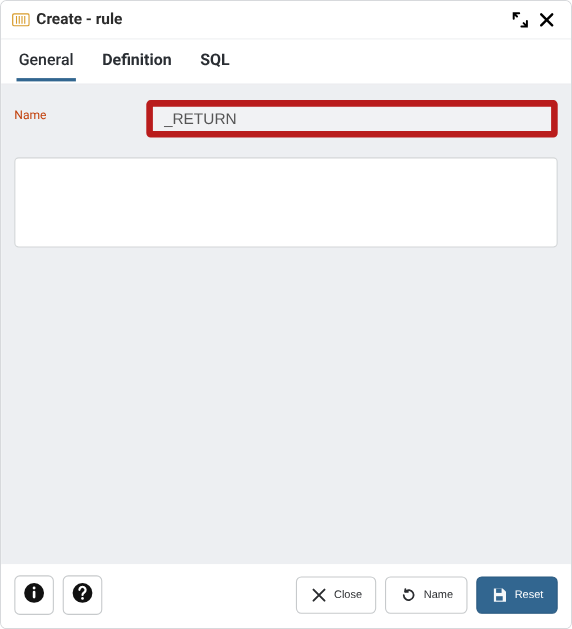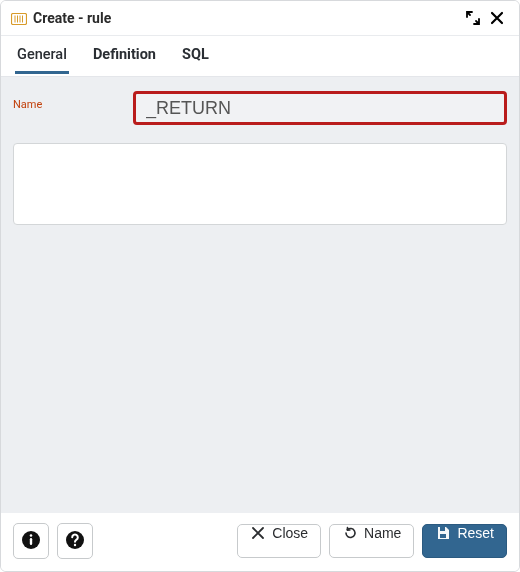--- a/index.html
+++ b/index.html
@@ -98,24 +98,24 @@
     padding-top: 7px;
   }
   .ctrl {
     flex: 1;
   }
   .text-input {
     box-sizing: border-box;
     width: 100%;
     height: 34px;
     padding: 6px 10px;
-    border: 3px solid #b91c1c;
+    border: 6px solid #b91c1c;
     border-radius: 4px;
     background: #f1f2f4;
-    font-size: 18px;
+    font-size: 14px;
     color: #555;
     outline: none;
   }
   .text-input::placeholder { color: #9fa2a5; }
   .textarea {
     box-sizing: border-box;
     width: 100%;
     height: 82px;
     padding: 6px 10px;
     border: 1px solid #d3d6d8;
@@ -148,24 +148,24 @@
     color: #111;
   }
   .footer-spacer { flex: 1; }
   .btn {
     height: 34px;
     padding: 0 12px;
     border: 1px solid #c7cacc;
     border-radius: 5px;
     background: #fff;
     display: inline-flex;
-    align-items: flex-start;
+    align-items: center;
     gap: 6px;
     cursor: pointer;
-    font-size: 14px;
+    font-size: 10px;
     color: #2b2d30;
   }
   .btn.primary {
     background: #326690;
     border-color: #2b5a80;
     color: #fff;
   }
   .btn svg { display:block; }
   .btn .btn-ico { width:16px; height:16px; flex:none; }
 </style>

